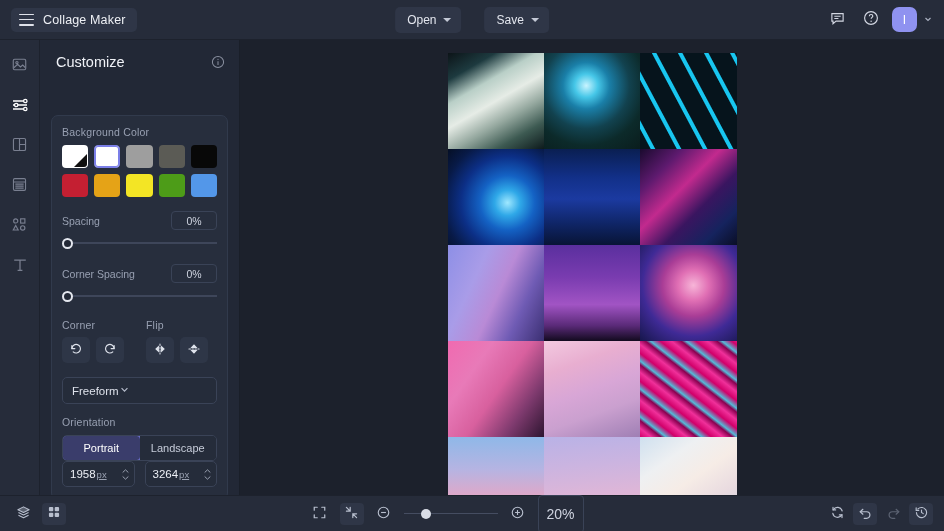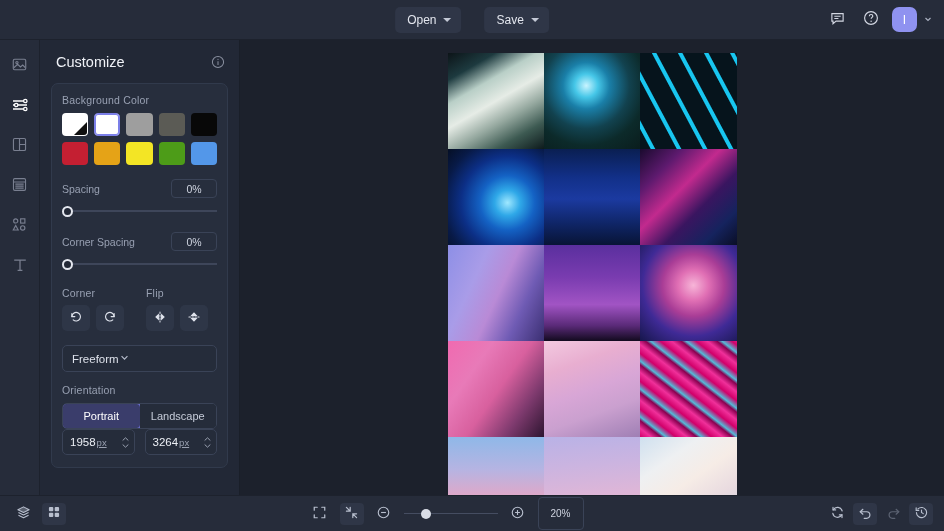--- a/index.html
+++ b/index.html
@@ -80,20 +80,21 @@
   }
   .rail-btn.active { color: #ffffff; }
 
   
   .panel {
     width: 200px; min-width: 200px;
     background: #222836;
     border-right: 1px solid #1a1f29;
     display: flex; flex-direction: column;
     overflow: hidden;
+    gap: 32px;
   }
   .panel-head {
     display: flex; align-items: center; justify-content: space-between;
     padding: 14px 14px 10px 16px;
   }
   .panel-title { font-size: 14.5px; color: #f0f2f7; }
   .info-icon { color: #8a90a0; cursor: pointer; display:flex; }
 
   .card {
     margin: 3px 11px 11px 11px;
@@ -217,31 +218,39 @@
   .zoom-track { position: relative; width: 94px; height: 12px; display: flex; align-items: center; }
   .zoom-line { position: absolute; left: 0; right: 0; height: 1.5px; background: #454d61; }
   .zoom-thumb {
     position: absolute; left: 4px;
     width: 10px; height: 10px; border-radius: 50%;
     background: #d9dde6; cursor: pointer;
   }
   .zoom-val {
     border: 1px solid #3a4357; border-radius: 4px;
     min-width: 46px; text-align: center;
-    font-size: 10px; color: #cfd4e0; padding: 10px 6px;
+    font-size: 14px; color: #cfd4e0; padding: 10px 6px;
   }
   .bb-right { display: flex; align-items: center; gap: 4px; }
 </style>
 </head>
 <body>
 
 <div id="app">
 
   <div class="topbar">
 
+    <div class="brand">
+      <span class="hamburger">
+          <i></i>
+          <i></i>
+          <i></i>
+        </span>
+      <span class="brand-text">Collage Maker</span>
+    </div>
 
     <div class="topbar-center">
       <button class="tb-btn">
         <span>Open</span>
         <span class="caret"></span>
       </button>
       <button class="tb-btn">
         <span>Save</span>
         <span class="caret"></span>
       </button>

